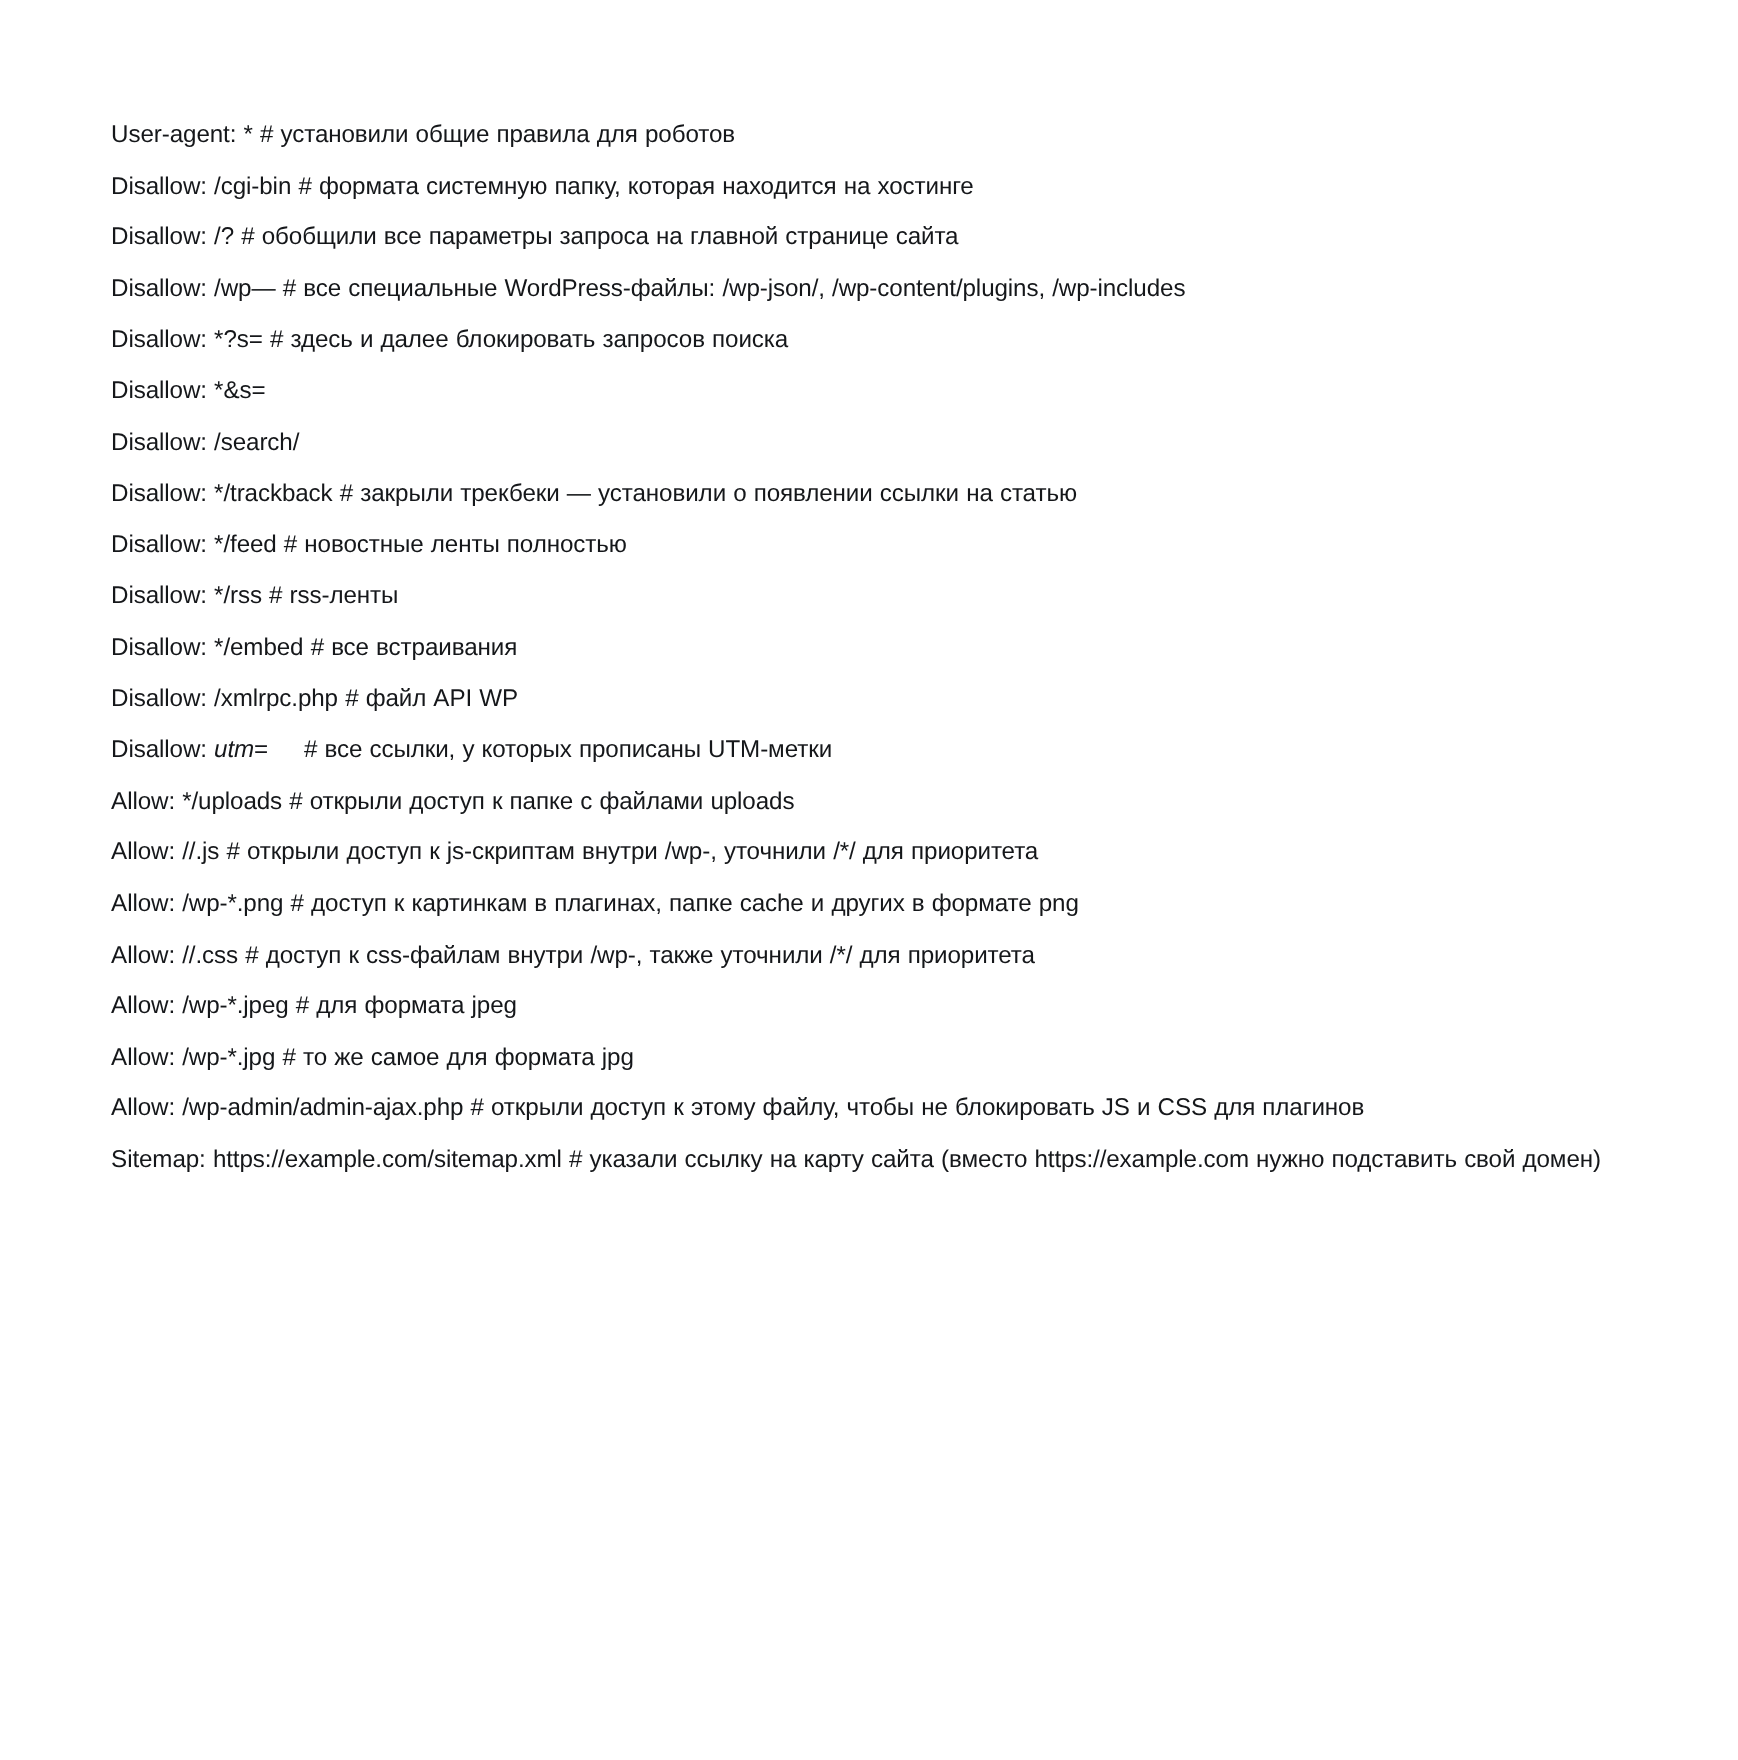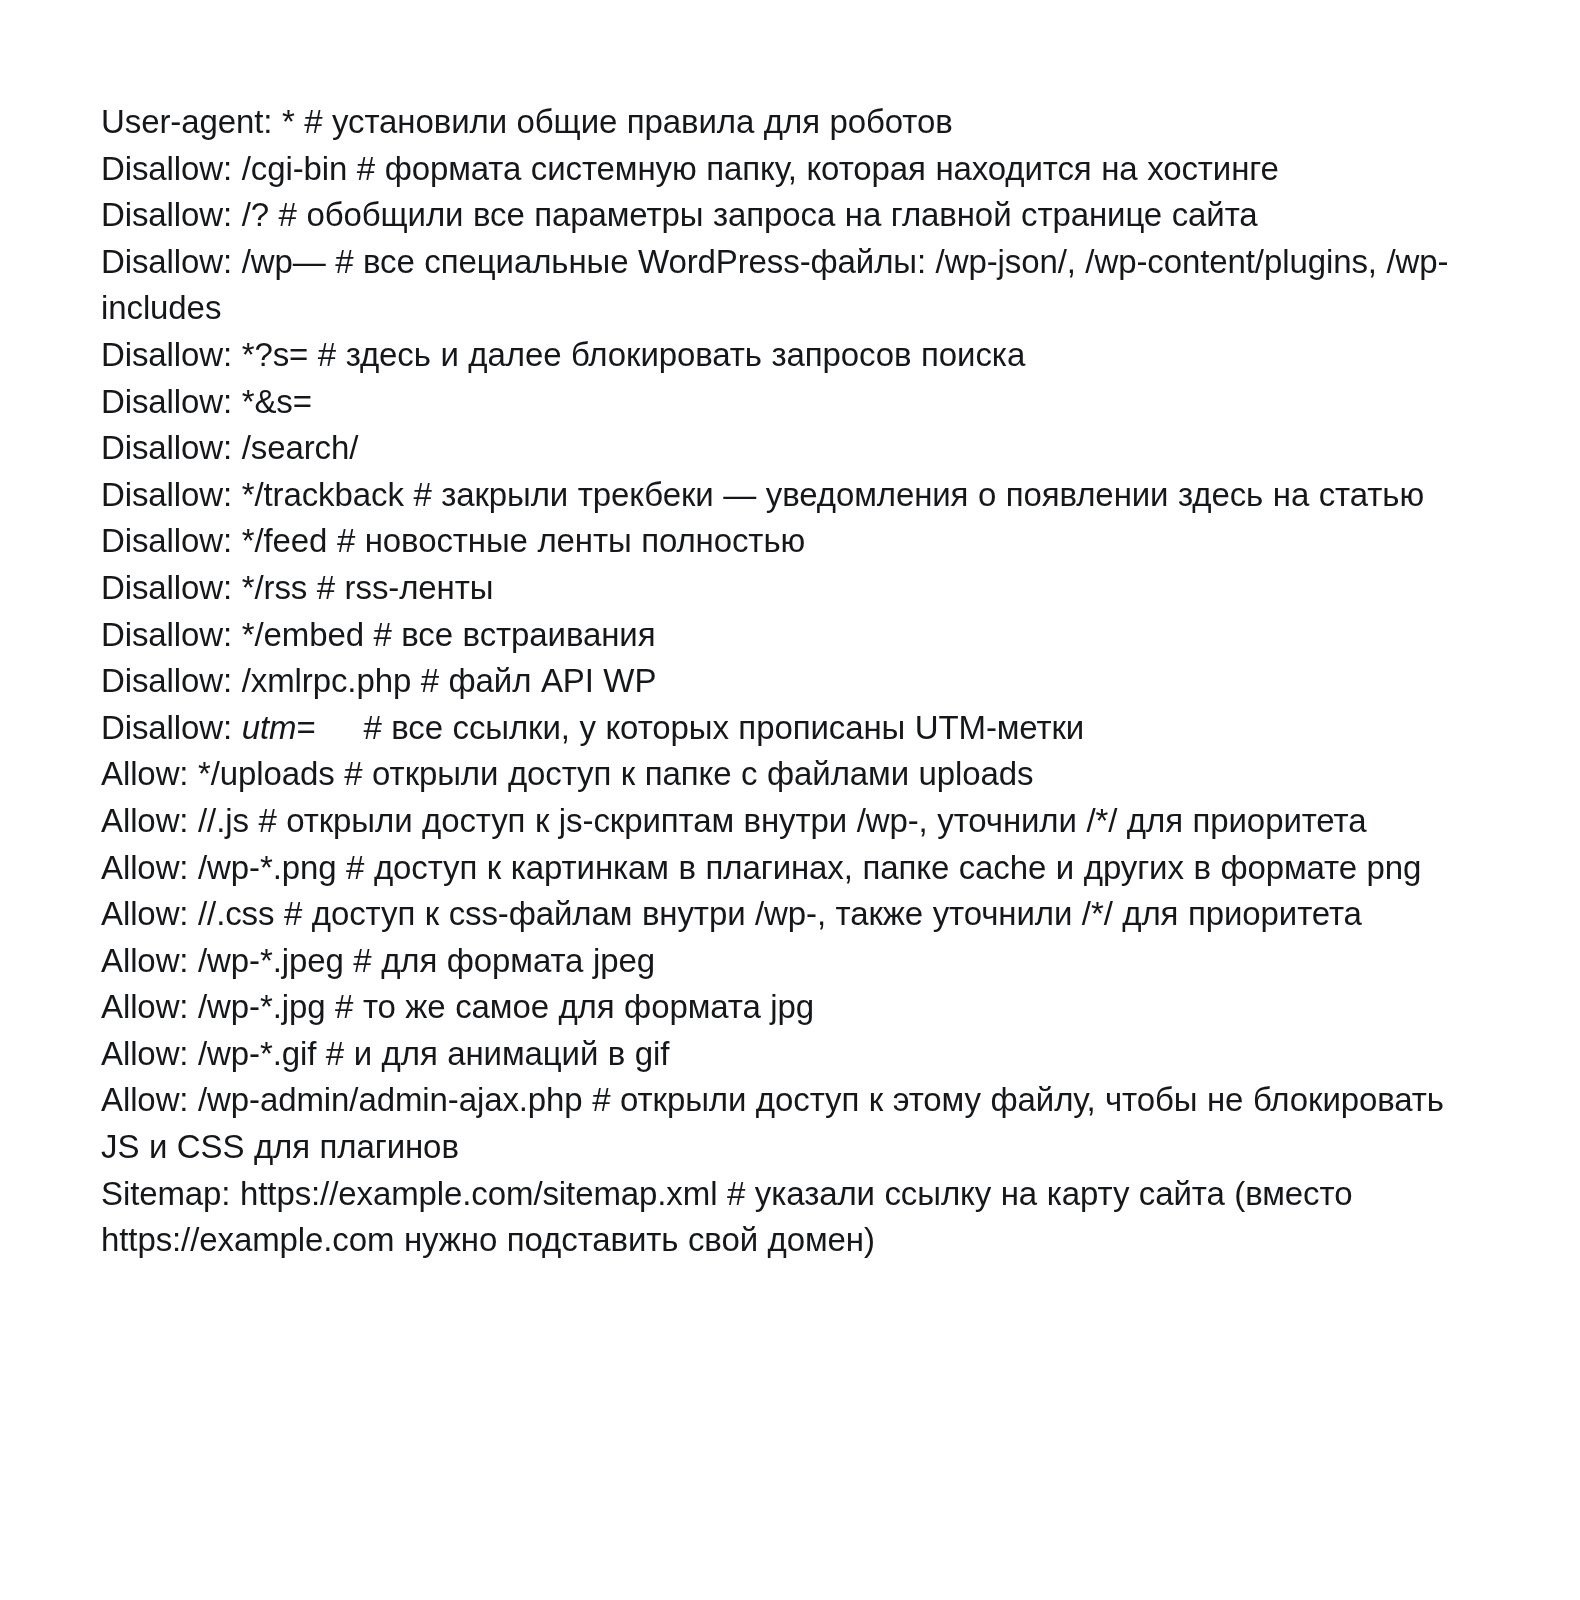--- a/index.html
+++ b/index.html
@@ -13,21 +13,21 @@
     height: 1600px;
     font-family: "Liberation Sans", "DejaVu Sans", sans-serif;
     color: #15171a;
     overflow: hidden;
   }
   #code-block {
     position: absolute;
     left: 101px;
     top: 99px;
     width: 1358px;
-    font-size: 33px;
+    font-size: 22px;
     line-height: 46.6px;
     letter-spacing: -0.1px;
     word-spacing: 0.5px;
     color: #15171a;
     white-space: normal;
   }
   .code-line {
     display: block;
     margin: 0;
     padding: 0;
@@ -45,31 +45,30 @@
 
 <div id="code-block">
 
   <span class="code-line"><span>User-agent: *     # установили общие правила для роботов</span></span>
   <span class="code-line"><span>Disallow: /cgi-bin     # формата системную папку, которая находится на хостинге</span></span>
   <span class="code-line"><span>Disallow: /?     # обобщили все параметры запроса на главной странице сайта</span></span>
   <span class="code-line"><span>Disallow: /wp—     # все специальные WordPress-файлы: /wp-json/, /wp-content/plugins, /wp-includes</span></span>
   <span class="code-line"><span>Disallow: *?s=     # здесь и далее блокировать запросов поиска</span></span>
   <span class="code-line"><span>Disallow: *&amp;s=</span></span>
   <span class="code-line"><span>Disallow: /search/</span></span>
-  <span class="code-line"><span>Disallow: */trackback     # закрыли трекбеки — уведомления о появлении здесь на статью</span></span>
+  <span class="code-line"><span>Disallow: */trackback     # закрыли трекбеки — установили о появлении ссылки на статью</span></span>
   <span class="code-line"><span>Disallow: */feed     # новостные ленты полностью</span></span>
   <span class="code-line"><span>Disallow: */rss     # rss-ленты</span></span>
   <span class="code-line"><span>Disallow: */embed     # все встраивания</span></span>
   <span class="code-line"><span>Disallow: /xmlrpc.php     # файл API WP</span></span>
 
   <span class="code-line"><span>Disallow: </span><span class="tok-italic">utm</span><span>=</span><span class="tok-space">     </span><span># все ссылки, у которых прописаны UTM-метки</span></span>
 
   <span class="code-line"><span>Allow: */uploads     # открыли доступ к папке с файлами uploads</span></span>
   <span class="code-line"><span>Allow: //.js     # открыли доступ к js-скриптам внутри /wp-, уточнили /*/ для приоритета</span></span>
   <span class="code-line"><span>Allow: /wp-*.png     # доступ к картинкам в плагинах, папке cache и других в формате png</span></span>
   <span class="code-line"><span>Allow: //.css     # доступ к css-файлам внутри /wp-, также уточнили /*/ для приоритета</span></span>
   <span class="code-line"><span>Allow: /wp-*.jpeg     # для формата jpeg</span></span>
   <span class="code-line"><span>Allow: /wp-*.jpg     # то же самое для формата jpg</span></span>
-  <span class="code-line"><span>Allow: /wp-*.gif     # и для анимаций в gif</span></span>
   <span class="code-line"><span>Allow: /wp-admin/admin-ajax.php     # открыли доступ к этому файлу, чтобы не блокировать JS и CSS для плагинов</span></span>
   <span class="code-line"><span>Sitemap: https://example.com/sitemap.xml     # указали ссылку на карту сайта (вместо https://example.com нужно подставить свой домен)</span></span>
 
 </div>
 
 </body></html>

